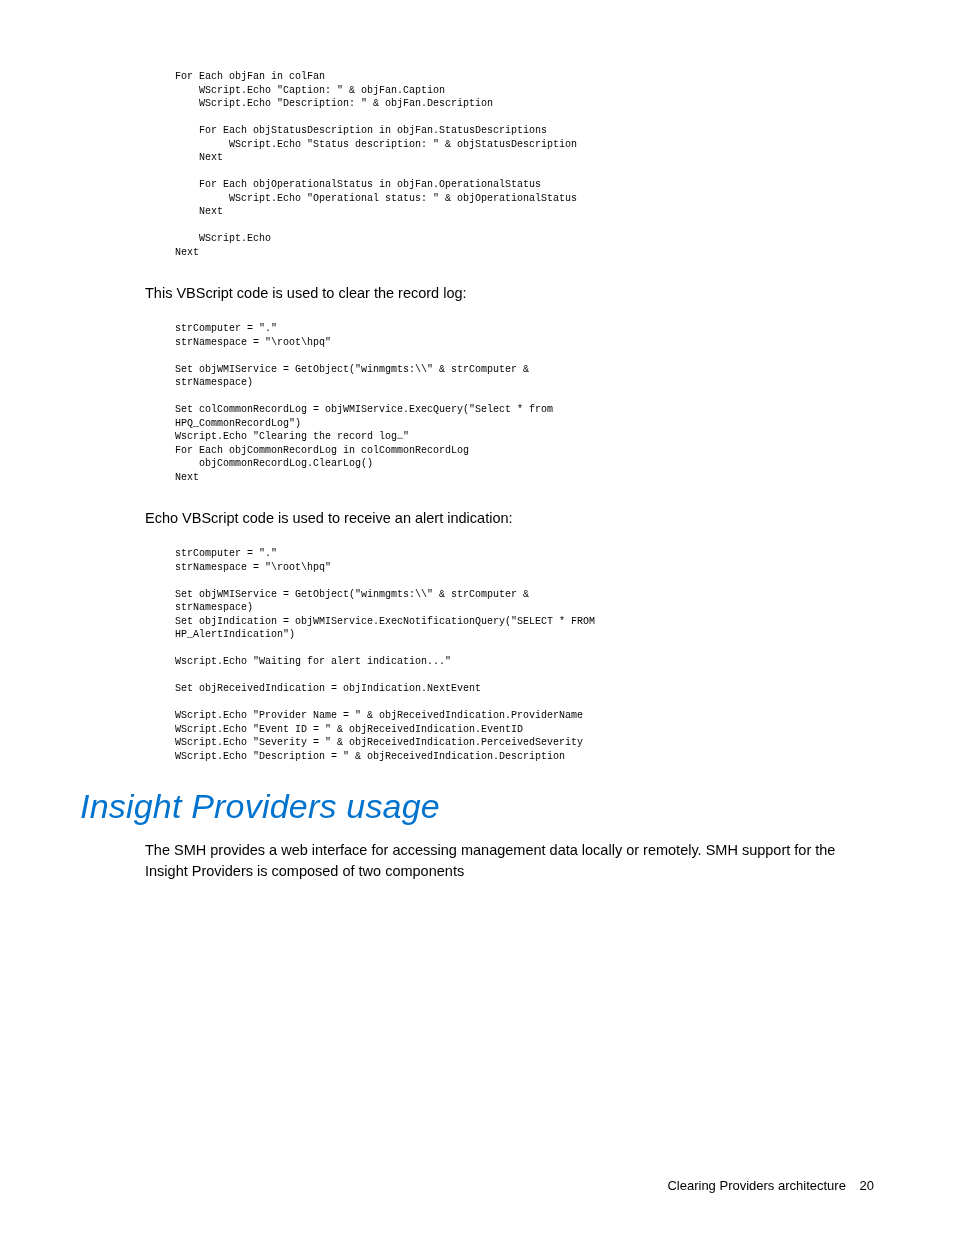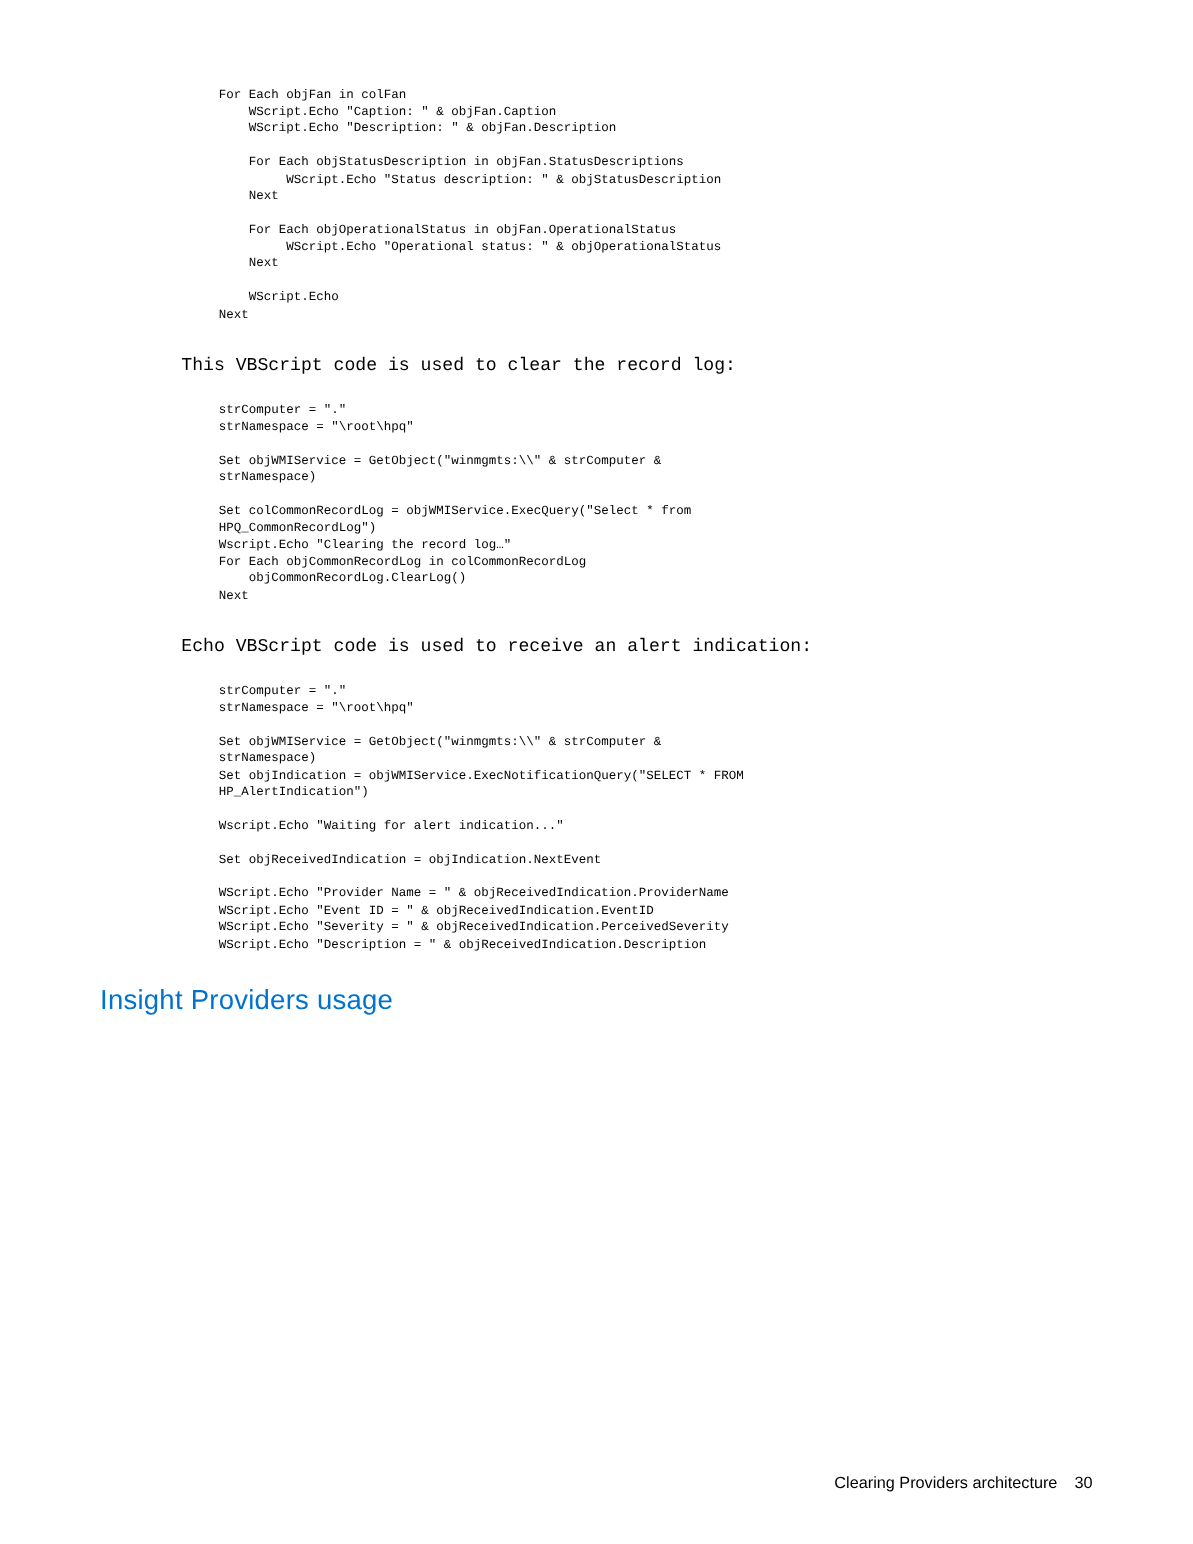--- a/index.html
+++ b/index.html
@@ -24,29 +24,29 @@
     margin-left: 95px;
     margin-bottom: 24px;
     color: #000;
   }
   .body-text {
     font-size: 14.5px;
     line-height: 1.45;
     margin-left: 65px;
     margin-bottom: 18px;
     color: #000;
-    font-family: Liberation Mono, monospace;
   }
   .section-heading {
-    font-size: 22px;
+    font-size: 34px;
     color: #0073cf;
     font-weight: normal;
     margin: 24px 0 14px 0;
     font-family: Arial, Helvetica, sans-serif;
     letter-spacing: 0.2px;
+    font-style: italic;
   }
   .footer {
     position: absolute;
     bottom: 42px;
     right: 80px;
     font-size: 13px;
     color: #000;
   }
   .footer .pnum {
     margin-left: 10px;
@@ -102,19 +102,20 @@
 Set objReceivedIndication = objIndication.NextEvent
 
 WScript.Echo "Provider Name = " &amp; objReceivedIndication.ProviderName
 WScript.Echo "Event ID = " &amp; objReceivedIndication.EventID
 WScript.Echo "Severity = " &amp; objReceivedIndication.PerceivedSeverity
 WScript.Echo "Description = " &amp; objReceivedIndication.Description</div>
 
   <h1 class="section-heading">Insight Providers usage</h1>
 
 
+  <div class="body-text">The SMH provides a web interface for accessing management data locally or remotely. SMH support for the Insight Providers is composed of two components</div>
 
   <div class="footer">
     <span>Clearing Providers architecture</span>
-    <span class="pnum">30</span>
+    <span class="pnum">20</span>
   </div>
 
 </div>
 
 </body></html>

